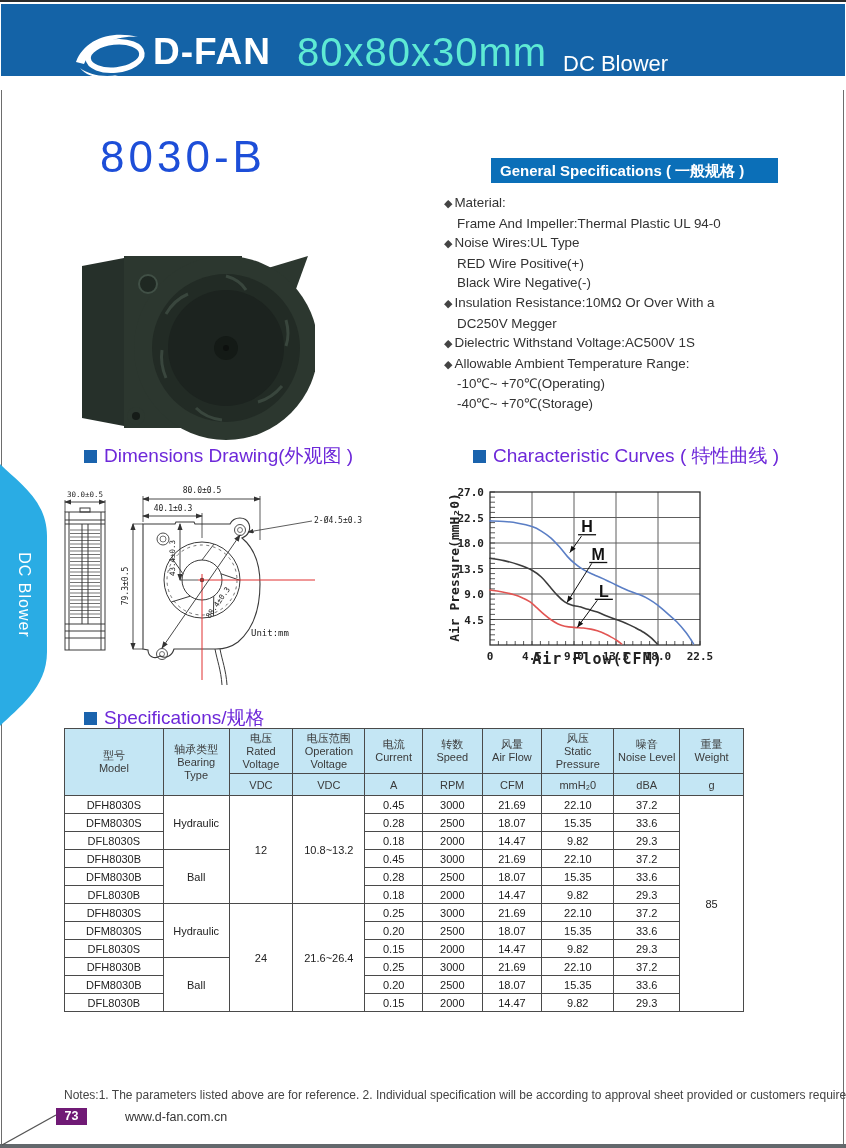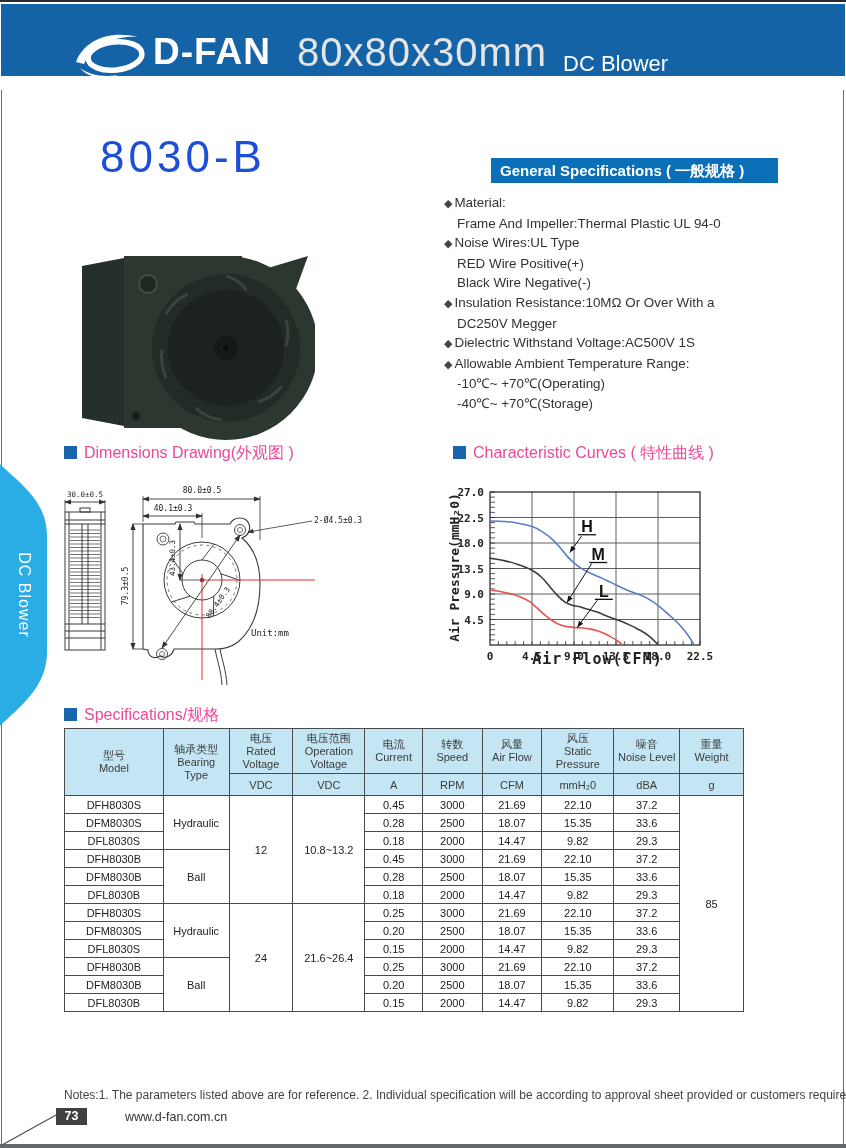--- a/index.html
+++ b/index.html
@@ -3,21 +3,21 @@
 <meta charset="utf-8">
 <style>
   html,body{margin:0;padding:0;background:#e8e8e8;}
   .page{position:relative;width:846px;height:1148px;background:#fff;margin:0 auto;
         font-family:"Liberation Sans",sans-serif;overflow:hidden;border-top:2px solid #2b2b2b;}
   .abs{position:absolute;}
 
   
   .banner{position:absolute;left:1px;right:1px;top:2px;height:72px;background:#1463a7;}
   .brand{position:absolute;left:152px;top:27px;color:#fff;font-size:37px;font-weight:bold;letter-spacing:1px;}
-  .fan-size{position:absolute;left:296px;top:26px;color:#e5e5e5;font-size:40px;font-weight:400;letter-spacing:1px;}
+  .fan-size{position:absolute;left:296px;top:26px;color:#5eead4;font-size:40px;font-weight:400;letter-spacing:1px;}
   .prod-type{position:absolute;left:562px;top:47px;color:#fff;font-size:22px;font-weight:400;}
 
   
   .edge{position:absolute;top:88px;bottom:5px;width:1px;background:#6d6d6d;}
   .edge.l{left:1px}.edge.r{right:2px}
   .bottom-bar{position:absolute;left:0;right:0;bottom:0;height:6px;background:#63686c;}
   .corner-svg{position:absolute;left:0;top:1080px;width:120px;height:68px;}
 
   
   .model-title{position:absolute;left:100px;top:130px;width:240px;
@@ -26,21 +26,21 @@
 
   
   .gs-bar{position:absolute;left:455px;top:156px;width:287px;height:25px;background:#0b6fb8;
           color:#fff;font-size:15px;font-weight:600;line-height:25px;padding-left:9px;box-sizing:border-box;margin-left:36px;}
   .gs-list{position:absolute;left:444px;top:191px;width:350px;font-size:13.4px;color:#333;}
   .spec-line{line-height:19.6px;white-space:nowrap;}
   .spec-line.cont{padding-left:13px;}
   .diamond{font-size:11px;margin-right:2px;color:#444;}
 
   
-  .sec-head{position:absolute;font-size:16px;color:#ec4899;font-weight:500;white-space:nowrap;}
+  .sec-head{position:absolute;font-size:19px;color:#6d28d9;font-weight:500;white-space:nowrap;margin-left:20px;}
   .sec-sq{display:inline-block;width:13px;height:13px;background:#1a63ad;margin-right:7px;transform:translateY(1px);}
 
   
   .side-tab{position:absolute;left:0;top:458px;width:50px;height:270px;}
   .side-tab-label{position:absolute;left:0;top:458px;width:48px;height:270px;display:flex;
                   align-items:center;justify-content:center;}
   .side-tab-label span{transform:rotate(90deg);white-space:nowrap;color:#fff;font-size:16px;letter-spacing:1px;}
 
   
   .draw{position:absolute;}
@@ -56,21 +56,21 @@
   table.spec{border-collapse:collapse;width:680px;table-layout:fixed;font-size:11px;color:#222;}
   table.spec th,table.spec td{border:1px solid #4a4a4a;text-align:center;padding:0 1px;}
   table.spec thead th{background:#c4e6f4;font-weight:400;color:#3a3a3a;}
   table.spec thead tr.r1 th{height:44px;line-height:13px;}
   table.spec thead tr.r2 th{height:21px;}
   table.spec tbody td{height:17px;background:#fff;}
   .cn{display:block;}
 
   
   .notes{position:absolute;left:64px;top:1086px;font-size:12px;color:#444;white-space:nowrap;}
-  .page-num{position:absolute;left:56px;top:1106px;width:31px;height:17px;background:#404040;color:#fff;
+  .page-num{position:absolute;left:56px;top:1106px;width:31px;height:17px;background:#701a75;color:#fff;
             font-size:12.5px;font-weight:bold;text-align:center;line-height:17px;}
   .website{position:absolute;left:97px;top:1108px;font-size:12.5px;color:#333;margin-left:28px;}
 </style>
 </head>
 <body>
 
 <div class="page">
 
   <div class="banner">
     <svg class="abs" style="left:73px;top:24px" width="80" height="54" viewBox="0 0 80 54">

